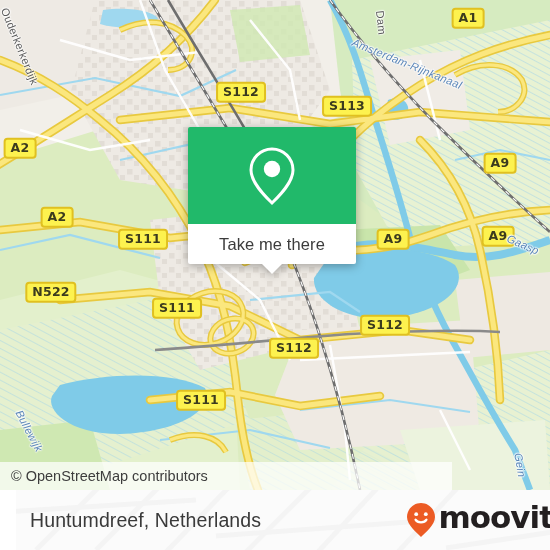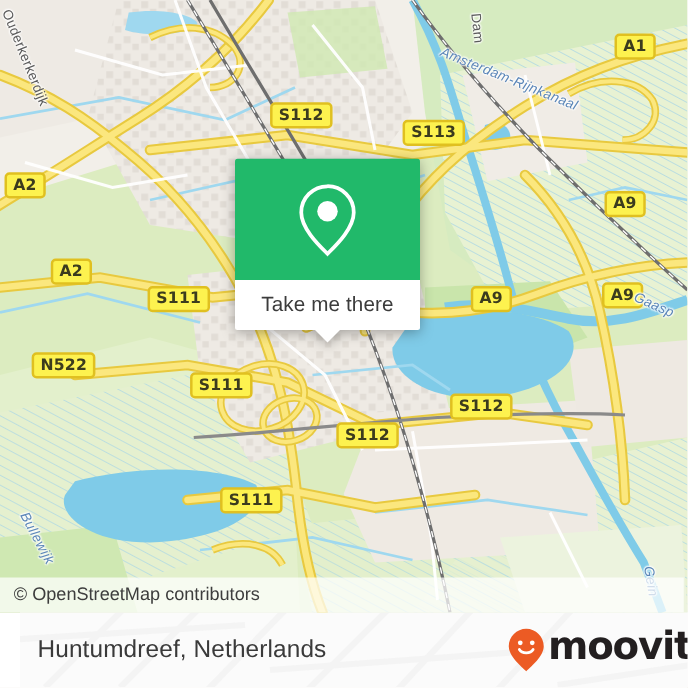--- a/index.html
+++ b/index.html
@@ -29,29 +29,29 @@
     position:absolute; right:13px; top:50%; transform:translateY(-50%);
     display:flex; align-items:flex-start; gap:2px;
   }
   #moovit-word {
     font-size:31px; font-weight:bold; color:#231f20; letter-spacing:-1.0px;
     line-height:1; font-family:"DejaVu Sans", sans-serif;
   }
 
   
   #attribution {
-    position:absolute; left:0; top:462px; height:28px; width:547px;
+    position:absolute; left:0; top:462px; height:28px; width:452px;
     background:rgba(255,255,255,.72);
     display:flex; align-items:center;
   }
   #attribution-text { font-size:14.5px; color:#3d3d3d; padding-left:11px; }
 
   
   #popup {
-    position:absolute; left:188px; top:127px; width:148px;
+    position:absolute; left:188px; top:127px; width:168px;
     filter:drop-shadow(0 2px 5px rgba(0,0,0,.32));
   }
   #popup-head {
     height:97px; background:#21b96a; border-radius:2px 2px 0 0;
     display:flex; align-items:center; justify-content:center;
   }
   #popup-body {
     height:40px; background:#fff; border-radius:0 0 2px 2px;
     display:flex; align-items:center; justify-content:center;
   }
@@ -224,21 +224,21 @@
                  C336,386 350,440 360,490"></path>
         <path d="M330,0 C360,42 395,82 432,120 C470,158 510,196 550,232"></path>
       </g>
 
       <path d="M155,350 C220,346 290,338 350,334 C410,331 470,330 500,332" fill="none" stroke="#8a8a8a" stroke-width="2.6"></path>
     </svg>
 
     <div class="layer" id="shield-layer">
         <div class="shield" style="left: 20px; top: 148px;">A2</div>
         <div class="shield" style="left: 57px; top: 217px;">A2</div>
-        <div class="shield" style="left: 508px; top: 18px; margin-top: 19px;">A1</div>
+        <div class="shield" style="left: 468px; top: 18px;">A1</div>
         <div class="shield" style="left: 500px; top: 163px;">A9</div>
         <div class="shield" style="left: 393px; top: 239px;">A9</div>
         <div class="shield" style="left: 498px; top: 236px;">A9</div>
         <div class="shield" style="left: 241px; top: 92px;">S112</div>
         <div class="shield" style="left: 347px; top: 106px;">S113</div>
         <div class="shield" style="left: 143px; top: 239px;">S111</div>
         <div class="shield" style="left: 177px; top: 308px;">S111</div>
         <div class="shield" style="left: 201px; top: 400px;">S111</div>
         <div class="shield" style="left: 51px; top: 292px;">N522</div>
         <div class="shield" style="left: 294px; top: 348px;">S112</div>

